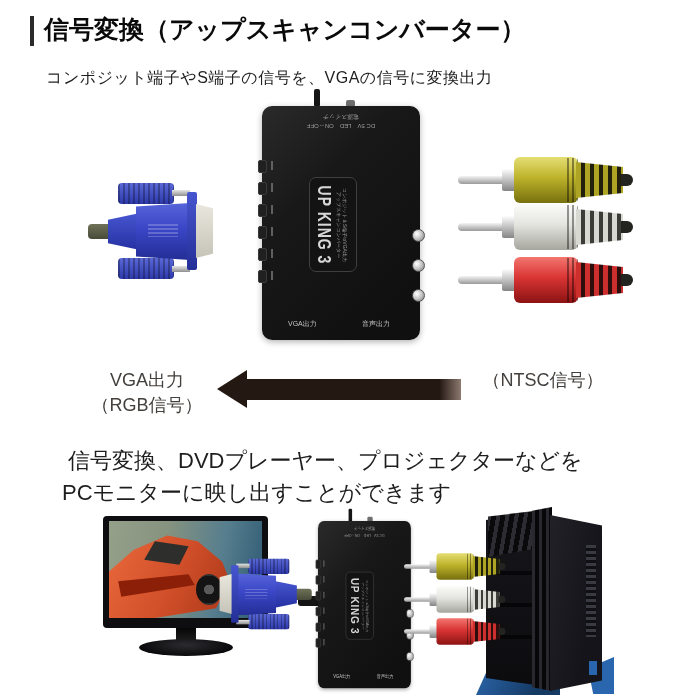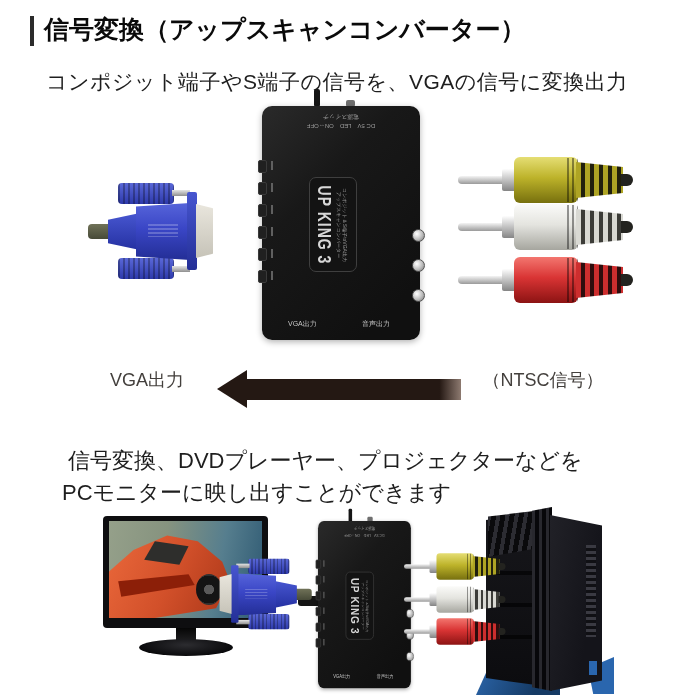--- a/index.html
+++ b/index.html
@@ -4,21 +4,21 @@
 <style>
   html,body{margin:0;padding:0;background:#fff;}
   #canvas{position:relative;width:700px;height:700px;background:#ffffff;overflow:hidden;
           font-family:"Liberation Sans","DejaVu Sans",sans-serif;color:#1c1c1c;}
   .abs{position:absolute;}
 
   
   .accent-bar{left:30px;top:16px;width:4px;height:30px;background:#2b2b2b;}
   .page-title{left:44px;top:13px;font-family:"Liberation Serif","DejaVu Serif",serif;
               font-weight:bold;font-size:25px;color:#0a0a0a;white-space:nowrap;}
-  .subtitle{left:46px;top:68px;font-size:21px;color:#1e1e1e;white-space:nowrap;letter-spacing:.5px;}
+  .subtitle{left:46px;top:68px;font-size:16px;color:#1e1e1e;white-space:nowrap;letter-spacing:.5px;}
 
   
   .vga{width:125px;height:96px;}
   .vga>div{position:absolute;}
   .vga-cable{left:0;top:41px;width:24px;height:15px;border-radius:4px 0 0 4px;
              background:linear-gradient(#707258,#474a38);}
   .vga-boot{left:20px;top:30px;width:32px;height:37px;
             background:linear-gradient(#4756d0,#2531a2);
             clip-path:polygon(0 18%,100% 0,100% 100%,0 82%);}
   .vga-hood{left:48px;top:20px;width:54px;height:57px;border-radius:3px;
@@ -220,20 +220,21 @@
     <div class="rca-pin"></div>
     <div class="rca-collar"></div>
     <div class="rca-body"></div>
     <div class="rca-rings"></div>
     <div class="rca-boot"></div>
     <div class="rca-cable"></div>
   </div>
 
   <div class="abs flow-label" style="left:82px">
     <div>VGA出力</div>
+    <div>（RGB信号）</div>
   </div>
   <div class="abs arrow-head"></div>
   <div class="abs arrow-shaft"></div>
   <div class="abs flow-label" style="left:478px">
     <div>（NTSC信号）</div>
   </div>
 
   <div class="abs caption" style="left:68px;top:446px;">信号変換、DVDプレーヤー、プロジェクターなどを</div>
   <div class="abs caption" style="left:62px;top:478px;">PCモニターに映し出すことができます</div>
 

